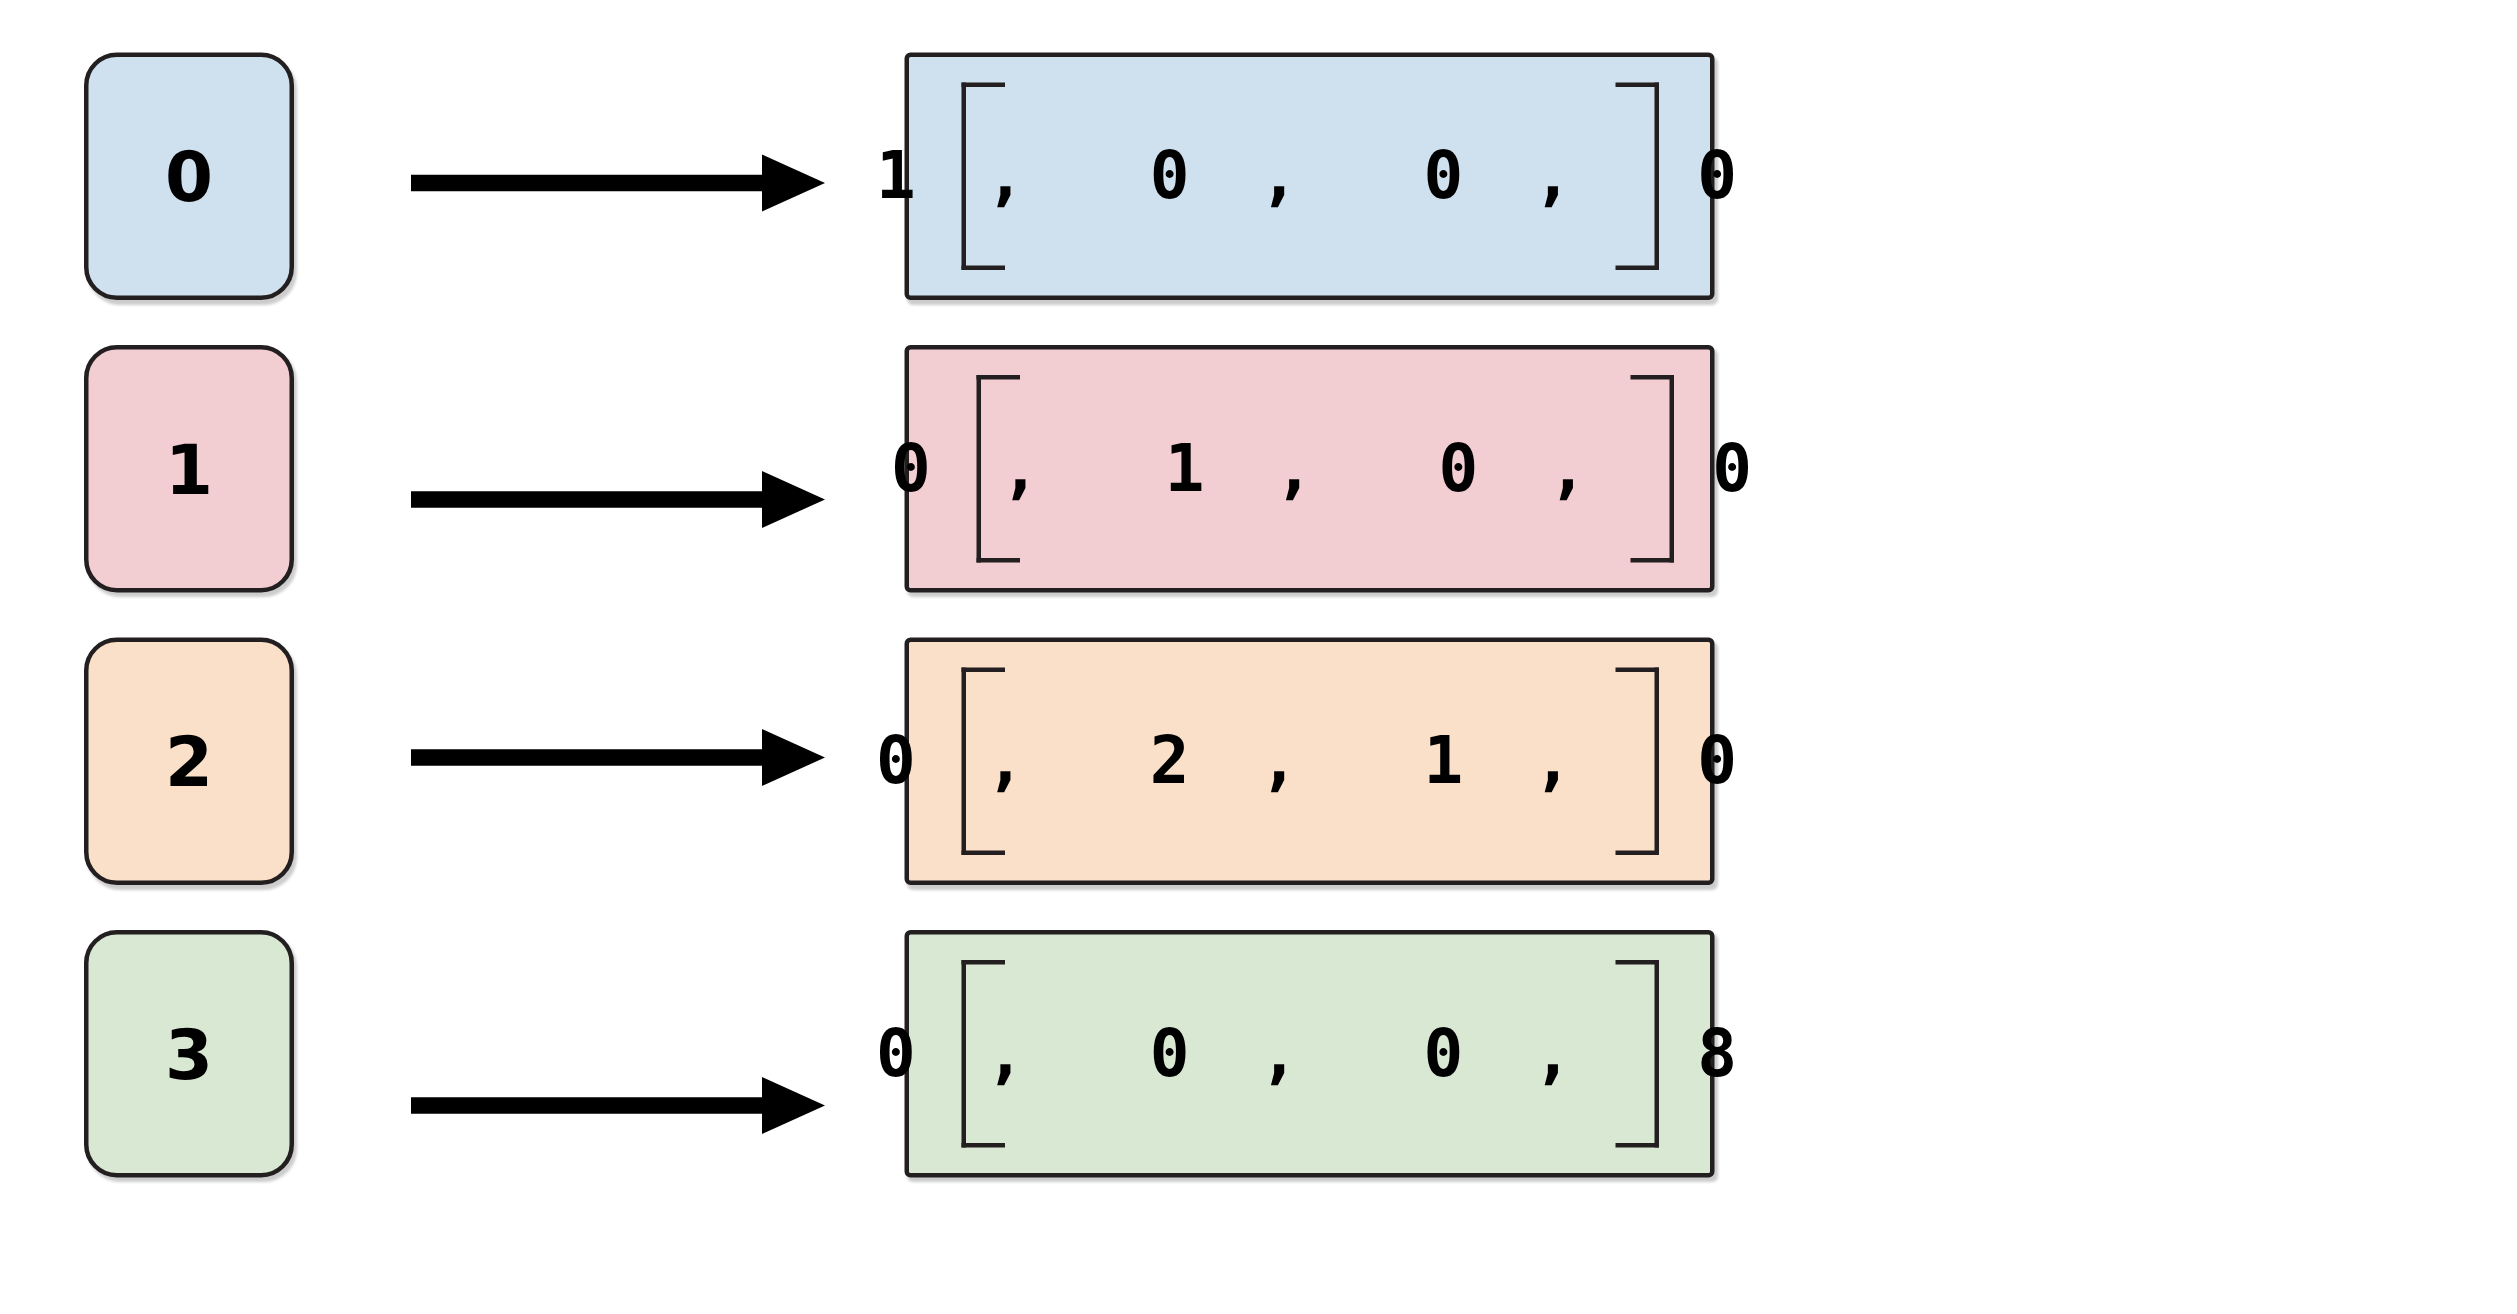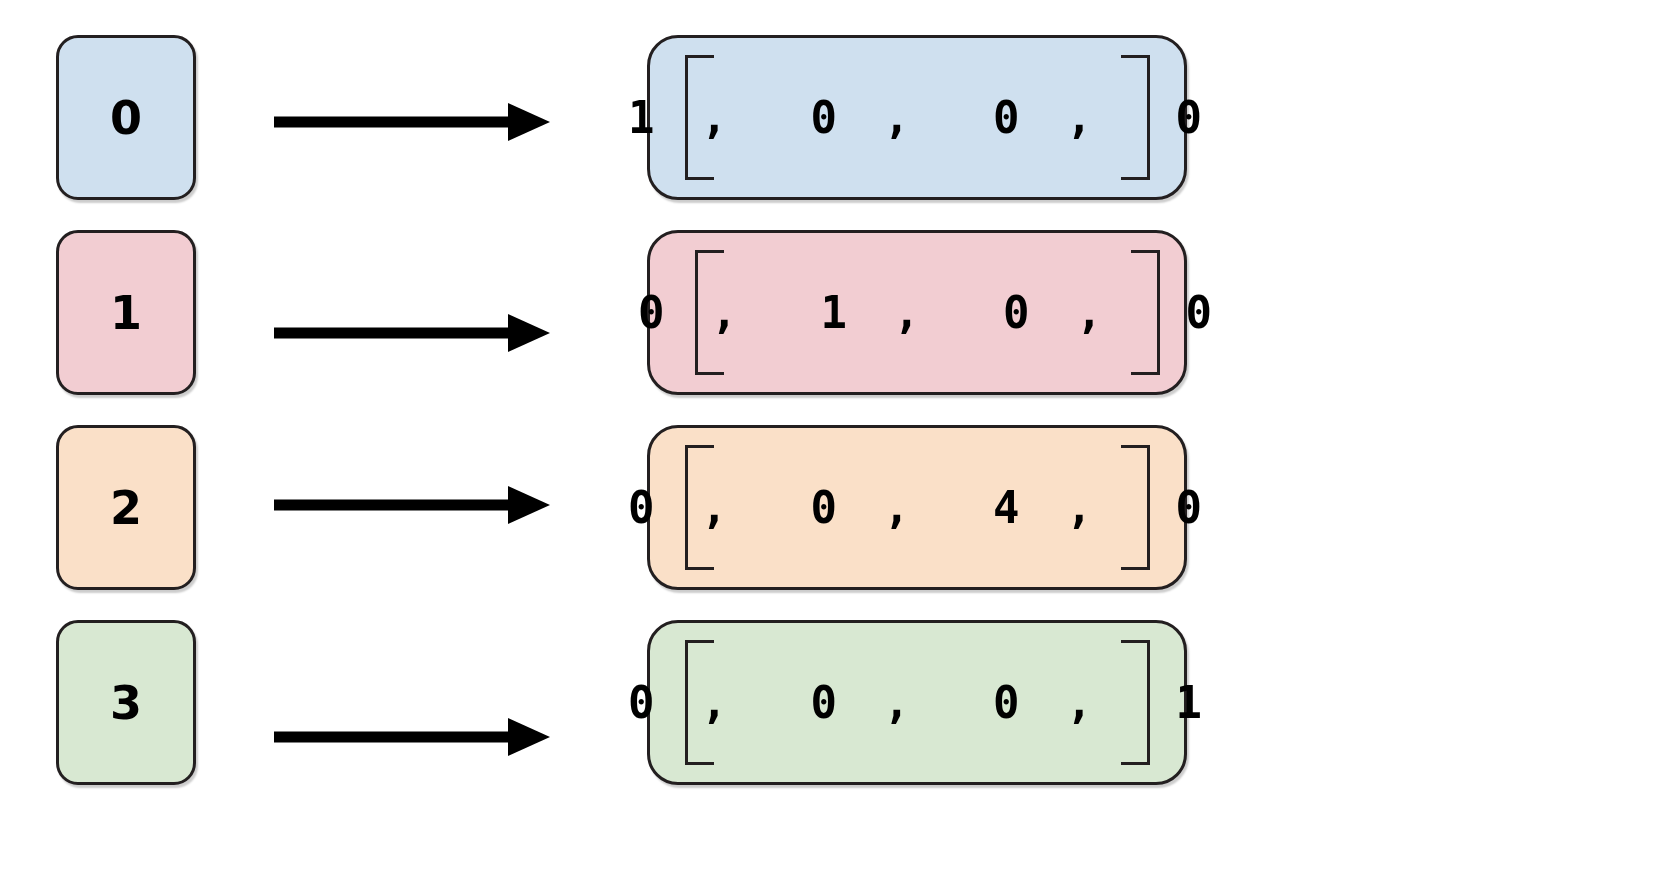--- a/index.html
+++ b/index.html
@@ -48,27 +48,26 @@
     height: 46px;
     pointer-events: none;
   }
 
   
   .vector-box {
     position: absolute;
     left: 603px;
     width: 540px;
     border: 3px solid #231f20;
-    border-radius: 31px;
+    border-radius: 4px;
     box-sizing: border-box;
     box-shadow: 2px 3px 2px rgba(0,0,0,0.20);
     display: flex;
     align-items: center;
     justify-content: center;
-    margin-left: 44px;
   }
   .bracket-wrap {
     position: relative;
     display: flex;
     align-items: center;
     justify-content: center;
     width: 465px;
     height: calc(100% - 34px);
   }
   .bracket {
@@ -136,35 +135,35 @@
   </div>
 
   <svg class="arrow" style="top:482px;" viewBox="0 0 280 46" preserveAspectRatio="none">
     <line x1="2" y1="23" x2="242" y2="23" stroke="#000000" stroke-width="11"></line>
     <polygon points="236,4 278,23 236,42" fill="#000000"></polygon>
   </svg>
 
   <div class="vector-box" style="top:425px;height:165px;background:#fae0c8;">
     <div class="bracket-wrap">
       <span class="bracket left"></span>
-      <span class="vector-text">0 ,  0 ,  4 ,  0</span>
+      <span class="vector-text">0 ,  2 ,  1 ,  0</span>
       <span class="bracket right"></span>
     </div>
   </div>
 
   <div class="label-box" style="top:620px;height:165px;background:#d8e8d2;">
     <span class="label-text">3</span>
   </div>
 
   <svg class="arrow" style="top:714px;" viewBox="0 0 280 46" preserveAspectRatio="none">
     <line x1="2" y1="23" x2="242" y2="23" stroke="#000000" stroke-width="11"></line>
     <polygon points="236,4 278,23 236,42" fill="#000000"></polygon>
   </svg>
 
   <div class="vector-box" style="top:620px;height:165px;background:#d8e8d2;">
     <div class="bracket-wrap">
       <span class="bracket left"></span>
-      <span class="vector-text">0 ,  0 ,  0 ,  1</span>
+      <span class="vector-text">0 ,  0 ,  0 ,  8</span>
       <span class="bracket right"></span>
     </div>
   </div>
 
 </div>
 
 </body></html>

